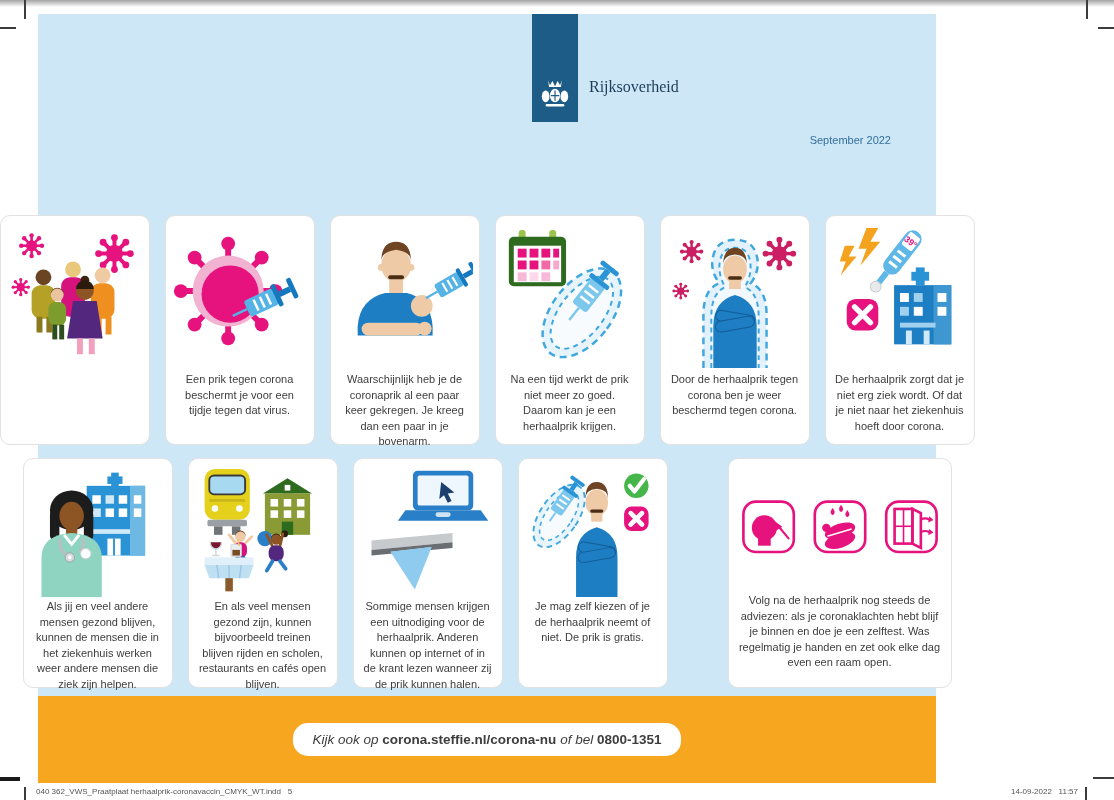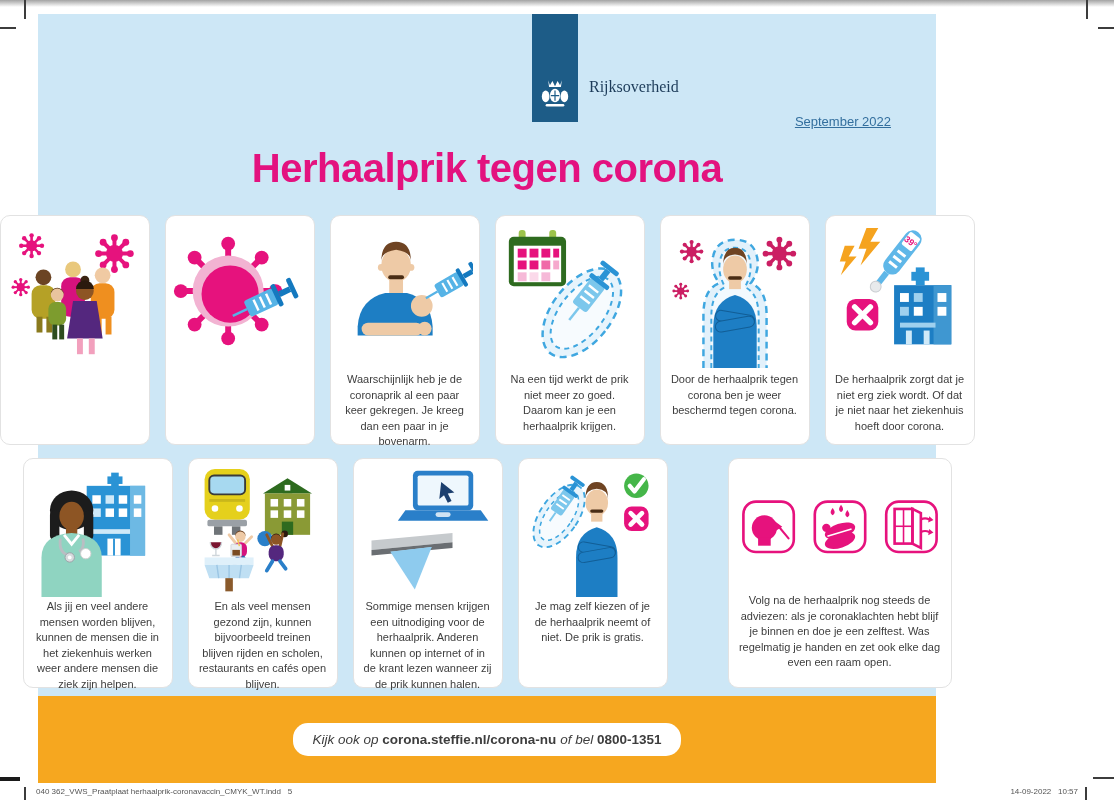--- a/index.html
+++ b/index.html
@@ -5,21 +5,21 @@
   html,body{margin:0;padding:0;background:#ffffff;}
   body{font-family:"Liberation Sans",sans-serif;}
   .page{position:relative;width:1114px;height:800px;background:#fff;overflow:hidden;}
   .top-gradient{position:absolute;top:0;left:0;width:100%;height:7px;
     background:linear-gradient(#a3a3a3,#ffffff);}
   .poster{position:absolute;left:38px;top:14px;width:898px;height:769px;background:#cde7f6;}
   .logo-banner{position:absolute;left:494px;top:0;width:46px;height:108px;background:#1d5c87;
     display:flex;align-items:flex-end;justify-content:center;padding-bottom:10px;box-sizing:border-box;}
   .logo-text{position:absolute;left:551px;top:64px;font-family:"Liberation Serif",serif;
     font-size:16px;color:#1d3c5a;}
-  .date{position:absolute;right:45px;top:100px;font-size:13px;color:#336f9e;text-decoration:underline;}
+  .date{position:absolute;right:45px;top:120px;font-size:11px;color:#336f9e;}
   .title{position:absolute;left:0;right:0;top:132px;text-align:center;font-size:40px;
     font-weight:bold;color:#e3127f;letter-spacing:-0.5px;}
   .row{position:absolute;left:0;right:0;display:flex;justify-content:center;gap:15px;}
   .row1{top:201px;}
   .row2{top:444px;}
   .card{width:152px;height:230px;background:#fff;border:1px solid #e2e2e2;border-radius:10px;
     box-sizing:border-box;display:flex;flex-direction:column;align-items:center;padding:8px 6px 6px;}
   .card.wide{width:253px;margin-left:45px;}
   .illus{display:block;flex:0 0 auto;}
   .row1 .illus{height:146px;}
@@ -66,21 +66,20 @@
         <ellipse cx="20" cy="23" rx="6" ry="8" fill="#fff"></ellipse>
         <path d="M20,17 v12 M15,23 h10" stroke="#1d5c87" stroke-width="1.4"></path>
         <ellipse cx="9" cy="24" rx="4.5" ry="7" fill="#fff"></ellipse>
         <ellipse cx="31" cy="24" rx="4.5" ry="7" fill="#fff"></ellipse>
         <rect x="9" y="33" width="22" height="3" rx="1.5" fill="#fff"></rect>
       </svg>
     </div>
     <div class="logo-text">Rijksoverheid</div>
 
     <div class="date">September 2022</div>
-    <div class="title">Herhaalprik tegen corona</div>
 
     <div class="row row1">
 
       <div class="card">
         <svg class="illus" width="136" viewBox="0 0 136 148">
           <g transform="translate(24,22) scale(0.75)">
             <g stroke="#e6127d" stroke-width="3.5">
                 <line x1="0" y1="-14" x2="0" y2="14"></line>
                 <line x1="-14" y1="0" x2="14" y2="0"></line>
                 <line x1="-10" y1="-10" x2="10" y2="10"></line>
@@ -180,20 +179,21 @@
             <line x1="34" y1="0" x2="50" y2="0" stroke="#56b3e6" stroke-width="2.5"></line>
             <rect x="2" y="-9" width="32" height="18" rx="3" fill="#56b3e6"></rect>
             <line x1="10" y1="-6" x2="10" y2="6" stroke="#fff" stroke-width="2.5"></line>
               <line x1="17" y1="-6" x2="17" y2="6" stroke="#fff" stroke-width="2.5"></line>
               <line x1="24" y1="-6" x2="24" y2="6" stroke="#fff" stroke-width="2.5"></line>
             <rect x="-2" y="-12" width="5" height="24" rx="2" fill="#1479bf"></rect>
             <rect x="-14" y="-3" width="12" height="6" fill="#1479bf"></rect>
             <rect x="-19" y="-11" width="5" height="22" rx="2" fill="#1479bf"></rect>
           </g>
         </svg>
+        <p class="caption">Een prik tegen corona beschermt je voor een tijdje tegen dat virus.</p>
       </div>
 
       <div class="card">
         <svg class="illus" width="136" viewBox="0 0 136 148">
           <g>
             <rect x="52" y="56" width="14" height="14" fill="#eecaa6"></rect>
             <circle cx="44" cy="44" r="3.5" fill="#eecaa6"></circle>
               <circle cx="74" cy="44" r="3.5" fill="#eecaa6"></circle>
             <ellipse cx="59" cy="42" rx="15" ry="17" fill="#eecaa6"></ellipse>
             <path d="M44,38 Q44,18 59,18 Q74,18 74,38 Q74,28 59,26 Q44,28 44,38 Z" fill="#6f4423"></path>
@@ -390,21 +390,21 @@
             <rect x="-6" y="3" width="12" height="8" fill="#8d5524"></rect>
             <path d="M-32,76 L-32,34 Q-32,10 0,8 Q32,10 32,34 L32,76 Z" fill="#8fd4c1"></path>
             <path d="M-8,10 L0,20 L8,10" stroke="#fff" stroke-width="3" fill="none"></path>
             <path d="M-12,14 Q-14,30 -2,32" stroke="#b9bec3" stroke-width="3" fill="none"></path>
             <path d="M12,14 Q14,24 8,28" stroke="#b9bec3" stroke-width="3" fill="none"></path>
             <circle cx="-2" cy="34" r="5" fill="#d7dadd" stroke="#9aa0a6"></circle>
               <circle cx="-2" cy="34" r="2" fill="#fff"></circle>
             <circle cx="15" cy="30" r="5.5" fill="#fff" stroke="#d0d0d0"></circle>
           </g>
         </svg>
-        <p class="caption">Als jij en veel andere mensen worden blijven, kunnen de mensen die in het ziekenhuis werken weer andere mensen die ziek zijn helpen.</p>
+        <p class="caption">Als jij en veel andere mensen gezond blijven, kunnen de mensen die in het ziekenhuis werken weer andere mensen die ziek zijn helpen.</p>
       </div>
 
       <div class="card">
         <svg class="illus" width="136" viewBox="0 0 136 138">
           <g transform="translate(6,2)">
             <rect x="0" y="0" width="48" height="54" rx="11" fill="#e5d01c"></rect>
             <rect x="5" y="7" width="38" height="20" rx="5" fill="#a7d9f0" stroke="#3a3a3a" stroke-width="2"></rect>
             <rect x="5" y="32" width="38" height="3" fill="#c9b71a"></rect>
             <circle cx="11" cy="42" r="3.5" fill="#fff"></circle>
               <circle cx="37" cy="42" r="3.5" fill="#fff"></circle>
@@ -558,14 +558,14 @@
       <div class="footer-box">
         <span class="it">Kijk ook op</span>
         <span class="b">corona.steffie.nl/corona-nu</span>
         <span class="it">of bel</span>
         <span class="b">0800-1351</span>
       </div>
     </div>
   </div>
 
   <div class="print-line print-left">040 362_VWS_Praatplaat herhaalprik-coronavaccin_CMYK_WT.indd   5</div>
-  <div class="print-line print-right">14-09-2022   10:57</div>
+  <div class="print-line print-right">14-09-2022   11:57</div>
 </div>
 
 </body></html>

